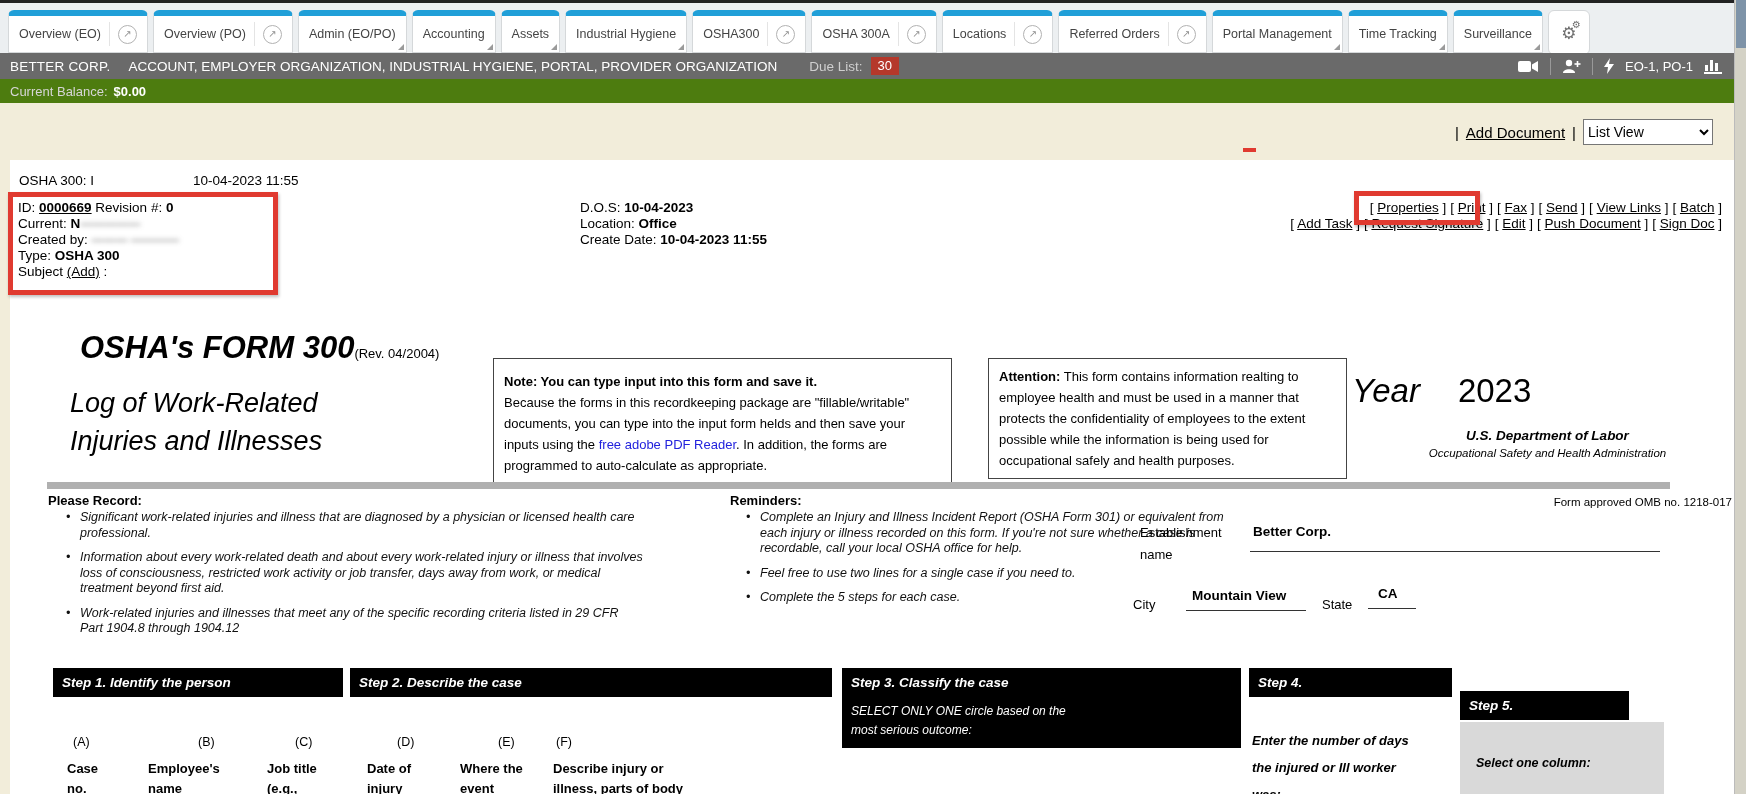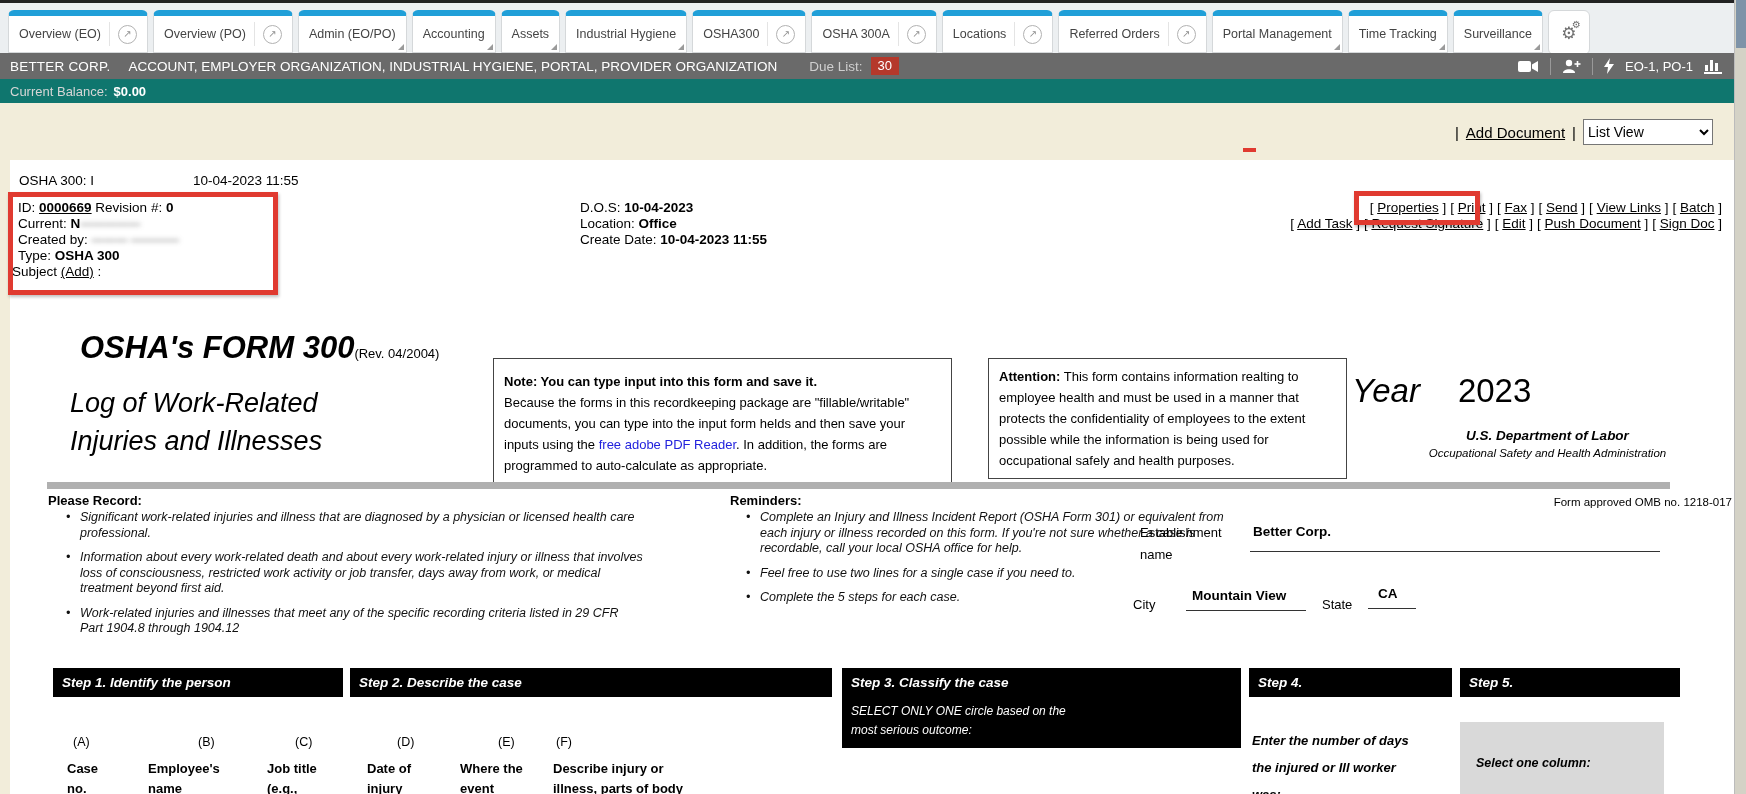--- a/index.html
+++ b/index.html
@@ -30,21 +30,21 @@
   .orgbar{position:absolute;left:0;top:53px;width:1746px;height:26px;background:#6a6a6a;color:#fff;
           display:flex;align-items:center;padding:0 10px;box-sizing:border-box;font-size:13.5px;}
   .company{margin-right:18px;letter-spacing:.2px;}
   .duelabel{color:#cfcfcf;margin-left:32px;}
   .duebadge{background:#b5382b;color:#fff;padding:1px 7px 2px;margin-left:8px;font-size:13px;}
   .orgright{margin-left:auto;display:flex;align-items:center;gap:11px;padding-right:14px;}
   .vdiv{width:1px;height:17px;background:#999;}
   .eopo{font-size:13px;}
   .charticon{border-bottom:2px solid #fff;padding-bottom:1px;display:flex;}
   
-  .balbar{position:absolute;left:0;top:79px;width:1746px;height:24px;background:#0f766e;color:#d6d6d6;
+  .balbar{position:absolute;left:0;top:79px;width:1746px;height:24px;background:#4d7c0f;color:#d6d6d6;
           display:flex;align-items:center;padding:0 10px;box-sizing:border-box;}
   .balval{color:#fff;font-weight:bold;margin-left:6px;}
   
   .toprow{position:absolute;top:119px;right:33px;display:flex;align-items:center;gap:7px;font-size:15px;}
   .pipe{color:#000;}
   .ulink{text-decoration:underline;color:#000;cursor:pointer;}
   .viewselect{width:130px;height:26px;font-size:14px;font-family:"Liberation Sans",sans-serif;
               border:1px solid #767676;background:#fff;}
   
   .panel{position:absolute;left:10px;top:160px;width:1724px;height:640px;background:#fff;}
@@ -242,21 +242,21 @@
     <span class="b">N</span><span class="blur">—————</span>
   </div>
   <div class="abs t135" style="left:18px;top:232px;">
     <span>Created by:</span>
     <span class="blur">——— ————</span>
   </div>
   <div class="abs t135" style="left:18px;top:248px;">
     <span>Type:</span>
     <span class="b">OSHA 300</span>
   </div>
-  <div class="abs t135 colon" style="left:12px;top:264px;">
+  <div class="abs t135 colon" style="left:18px;top:264px;">
     <span>Subject</span>
     <a class="ulink">(Add)</a>
   </div>
 
   <div class="abs t135" style="left:580px;top:200px;">
     <span>D.O.S:</span>
     <span class="b">10-04-2023</span>
   </div>
   <div class="abs t135" style="left:580px;top:216px;">
     <span>Location:</span>
@@ -326,21 +326,21 @@
   <div class="fieldval" style="left:1378px;top:586px;">CA</div>
   <div class="fline" style="left:1368px;top:608px;width:48px;"></div>
 
   <div class="stepbar" style="left:53px;width:290px;">Step 1. Identify the person</div>
   <div class="stepbar" style="left:350px;width:482px;">Step 2. Describe the case</div>
   <div class="step3box">
     <div class="step3title">Step 3. Classify the case</div>
     <div class="step3sub">SELECT ONLY ONE circle based on the most serious outcome:</div>
   </div>
   <div class="stepbar" style="left:1249px;width:203px;">Step 4.</div>
-  <div class="stepbar" style="left:1460px;width:220px;">Step 5.</div>
+  <div class="stepbar" style="left:1460px;width:169px;margin-top:23px;">Step 5.</div>
 
   <div class="colletter" style="left:73px;">(A)</div>
   <div class="colletter" style="left:198px;">(B)</div>
   <div class="colletter" style="left:295px;">(C)</div>
   <div class="colletter" style="left:397px;">(D)</div>
   <div class="colletter" style="left:498px;">(E)</div>
   <div class="colletter" style="left:556px;">(F)</div>
 
   <div class="collabel" style="left:67px;width:44px;">Case no.</div>
   <div class="collabel" style="left:148px;width:82px;">Employee's name</div>

